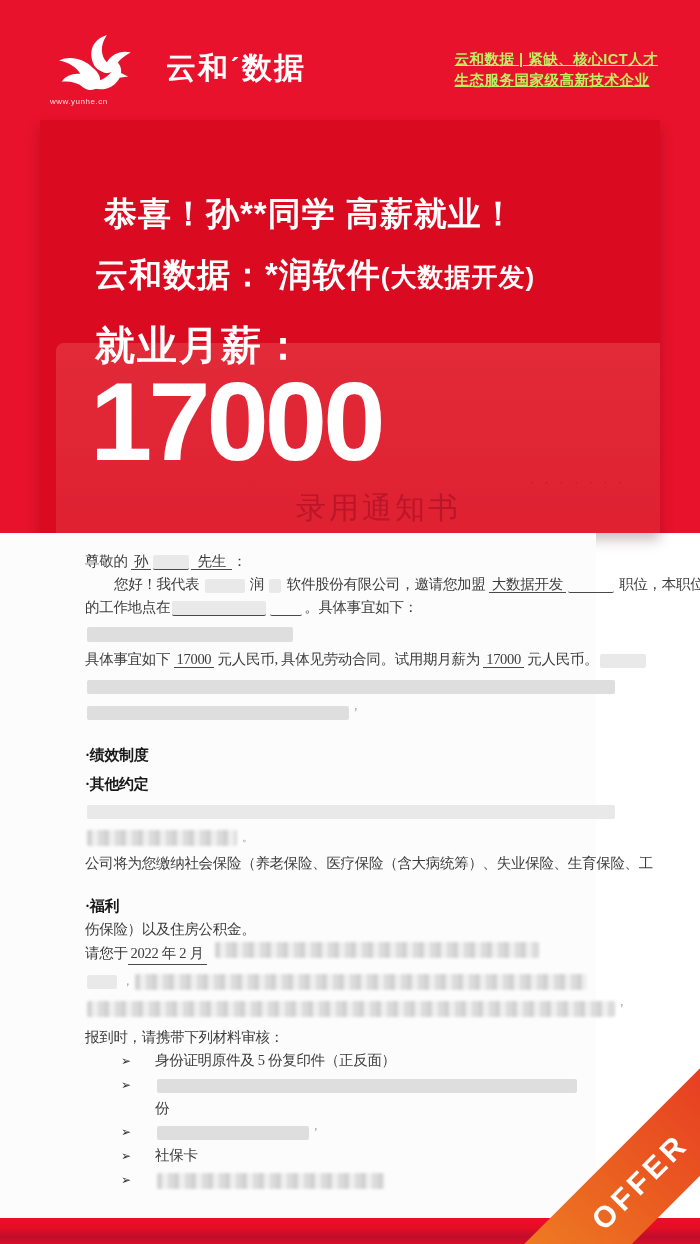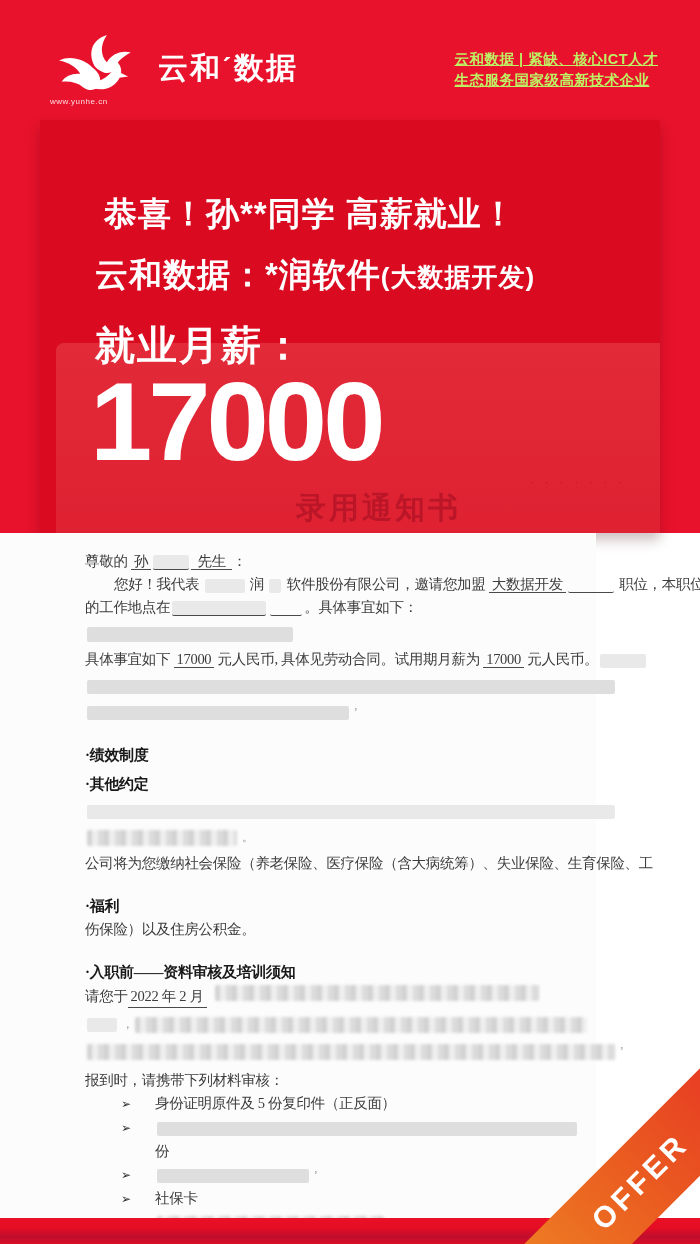--- a/index.html
+++ b/index.html
@@ -4,39 +4,39 @@
 <style>
   html,body{margin:0;padding:0;background:#ffffff;}
   .page{position:relative;width:700px;height:1244px;overflow:hidden;background:#fff;
         font-family:"Liberation Sans",sans-serif;}
 
   
   .red-zone{position:absolute;left:0;top:0;width:700px;height:533px;background:var(--brand_red,#E8122C);}
   .header{position:absolute;left:0;top:0;width:700px;height:120px;}
   .logo-wrap{position:absolute;left:52px;top:34px;display:flex;align-items:center;}
   .logo-icon{width:92px;height:62px;}
-  .logo-text{color:#fff;font-size:30px;font-weight:700;letter-spacing:2px;margin-left:14px;margin-top:6px;}
+  .logo-text{color:#fff;font-size:30px;font-weight:700;letter-spacing:2px;margin-left:22px;margin-top:6px;}
   .logo-url{position:absolute;left:50px;top:97px;color:rgba(255,255,255,.85);font-size:8px;letter-spacing:.5px;}
   .tagline{position:absolute;right:42px;top:49px;color:#bef264;font-size:14.5px;font-weight:700;
            line-height:21px;text-align:left;letter-spacing:.5px;text-decoration:underline;}
 
   
   .card{position:absolute;left:40px;top:120px;width:620px;height:413px;
         background:var(--card_top,#DA0B20);box-shadow:0 7px 12px rgba(60,0,10,.25);}
   .card-lower{position:absolute;left:16px;right:0;top:223px;bottom:0;
         background:linear-gradient(180deg,var(--card_bottom,#E22A38) 0%,#DF2132 100%);
         border-top-left-radius:8px;}
   .congrats{position:absolute;left:64px;top:72px;color:#fff;font-size:33px;font-weight:700;letter-spacing:1px;z-index:2;}
   .company{position:absolute;left:55px;top:133px;color:#fff;font-size:33px;font-weight:700;letter-spacing:1px;z-index:2;}
   .company .paren{font-size:26px;font-weight:700;}
   .salary-label{position:absolute;left:55px;top:198px;color:#fff;font-size:40px;font-weight:900;letter-spacing:2px;z-index:2;}
   .salary-value{position:absolute;left:50px;top:246px;color:#fff;font-size:112px;line-height:1;font-weight:900;
                 letter-spacing:-4px;z-index:2;}
   .ghost-dots{position:absolute;right:34px;top:356px;color:rgba(120,5,25,.38);font-size:11px;letter-spacing:4px;z-index:2;}
-  .ghost-title{position:absolute;left:256px;top:368px;color:rgba(150,10,30,.5);font-size:30px;font-weight:700;
+  .ghost-title{position:absolute;left:256px;top:368px;color:rgba(150,10,30,.5);font-size:30px;font-weight:400;
                letter-spacing:3px;z-index:2;font-family:"Liberation Serif",serif;}
 
   
   .doc{position:absolute;left:0;top:533px;width:596px;height:685px;background:var(--doc_bg,#FCFCFC);
        font-family:"Liberation Serif","DejaVu Serif",serif;color:var(--doc_text,#3C3C3C);}
   .doc-inner{padding:10px 55px 0 85px;}
   .line{min-height:21px;line-height:21px;font-size:14.5px;letter-spacing:-0.3px;white-space:nowrap;margin-bottom:2px;}
   .line.head{font-weight:700;color:#191919;font-size:15px;margin-top:13px;}
   .line.gap1{margin-top:8px;}
   .line.gap2{margin-top:22px;}
@@ -108,21 +108,20 @@
         <div class="line"><span>具体事宜如下 </span><span class="u">17000</span><span> 元人民币, 具体见劳动合同。试用期月薪为 </span><span class="u">17000</span><span> 元人民币。</span><span class="redact" style="width: 46px;"></span></div>
         <div class="line rline"><span class="redact dark" style="width: 528px;"></span></div>
         <div class="line rline"><span class="redact dark" style="width: 262px;"></span><span class="faint"> ’</span></div>
         <div class="line head gap2"><span>·绩效制度</span></div>
         <div class="line head gap1"><span>·其他约定</span></div>
         <div class="line rline"><span class="redact" style="width: 528px;"></span></div>
         <div class="line rline"><span class="redact blurry" style="width: 150px;"></span><span class="faint"> 。</span></div>
         <div class="line"><span>公司将为您缴纳社会保险（养老保险、医疗保险（含大病统筹）、失业保险、生育保险、工</span></div>
         <div class="line head gap2"><span>·福利</span></div>
         <div class="line"><span>伤保险）以及住房公积金。</span></div>
-        <div class="line head gap2"><span>·入职前——资料审核及培训须知</span></div>
         <div class="line flexline">
           <span>请您于</span>
           <span class="u"> 2022 年 2 月</span>
           <span class="redact blurry fill"></span>
         </div>
         <div class="line rline"><span class="redact" style="width: 30px;"></span><span class="faint"> ，</span><span class="redact blurry" style="width: 452px;"></span></div>
         <div class="line rline"><span class="redact blurry" style="width: 528px;"></span><span class="faint"> ’</span></div>
         <div class="line gap1"><span>报到时，请携带下列材料审核：</span></div>
         <div class="line bullet"><span class="marker">➢</span><span>身份证明原件及 5 份复印件（正反面）</span></div>
         <div class="line bullet"><span class="marker">➢</span><span class="redact dark" style="width: 420px;"></span></div>

